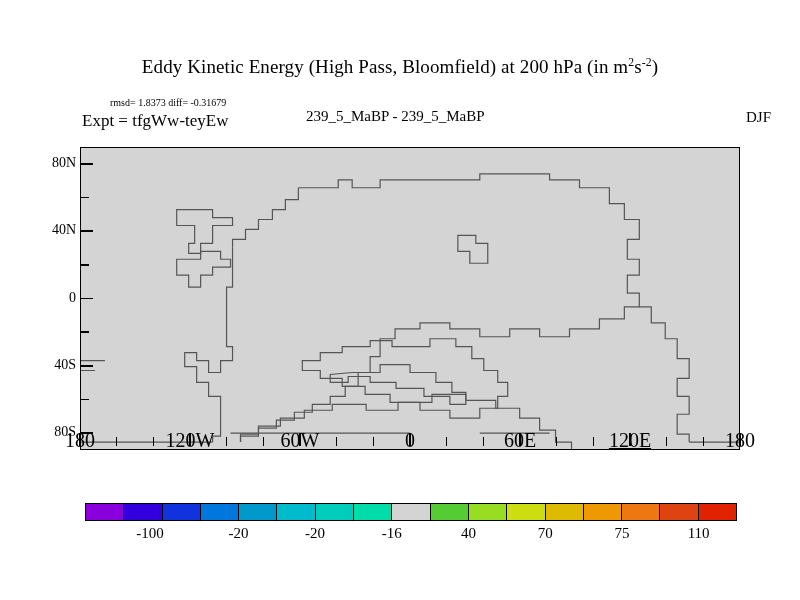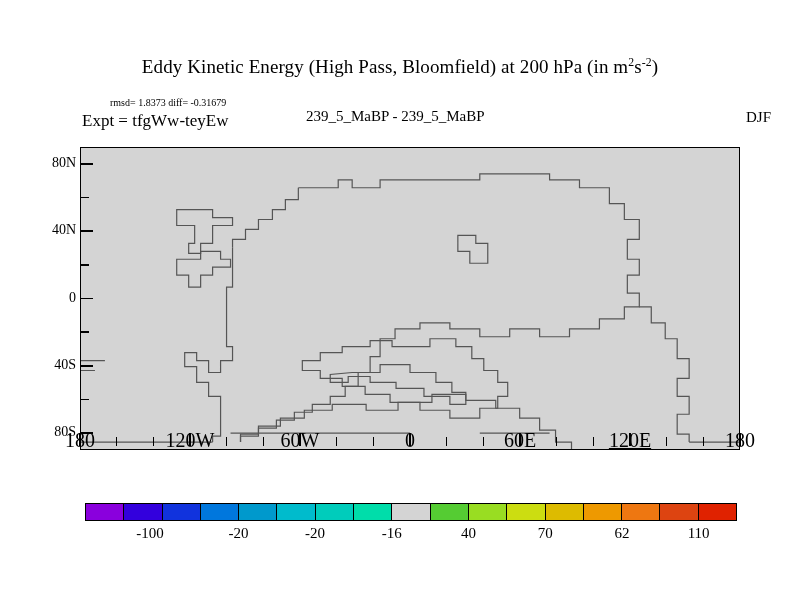--- a/index.html
+++ b/index.html
@@ -280,15 +280,15 @@
     <div class="swatch" style="background: rgb(221, 68, 17);"></div>
     <div class="swatch" style="background: rgb(224, 34, 0);"></div>
   </div>
 <div id="cblabel-layer">
     <div class="cblab" style="left: 150px;">-100</div>
     <div class="cblab" style="left: 238.412px;">-20</div>
     <div class="cblab" style="left: 315.118px;">-20</div>
     <div class="cblab" style="left: 391.824px;">-16</div>
     <div class="cblab" style="left: 468.529px;">40</div>
     <div class="cblab" style="left: 545.235px;">70</div>
-    <div class="cblab" style="left: 621.941px;">62</div>
+    <div class="cblab" style="left: 621.941px;">75</div>
     <div class="cblab" style="left: 698.647px;">110</div>
   </div>
 
 </body></html>

